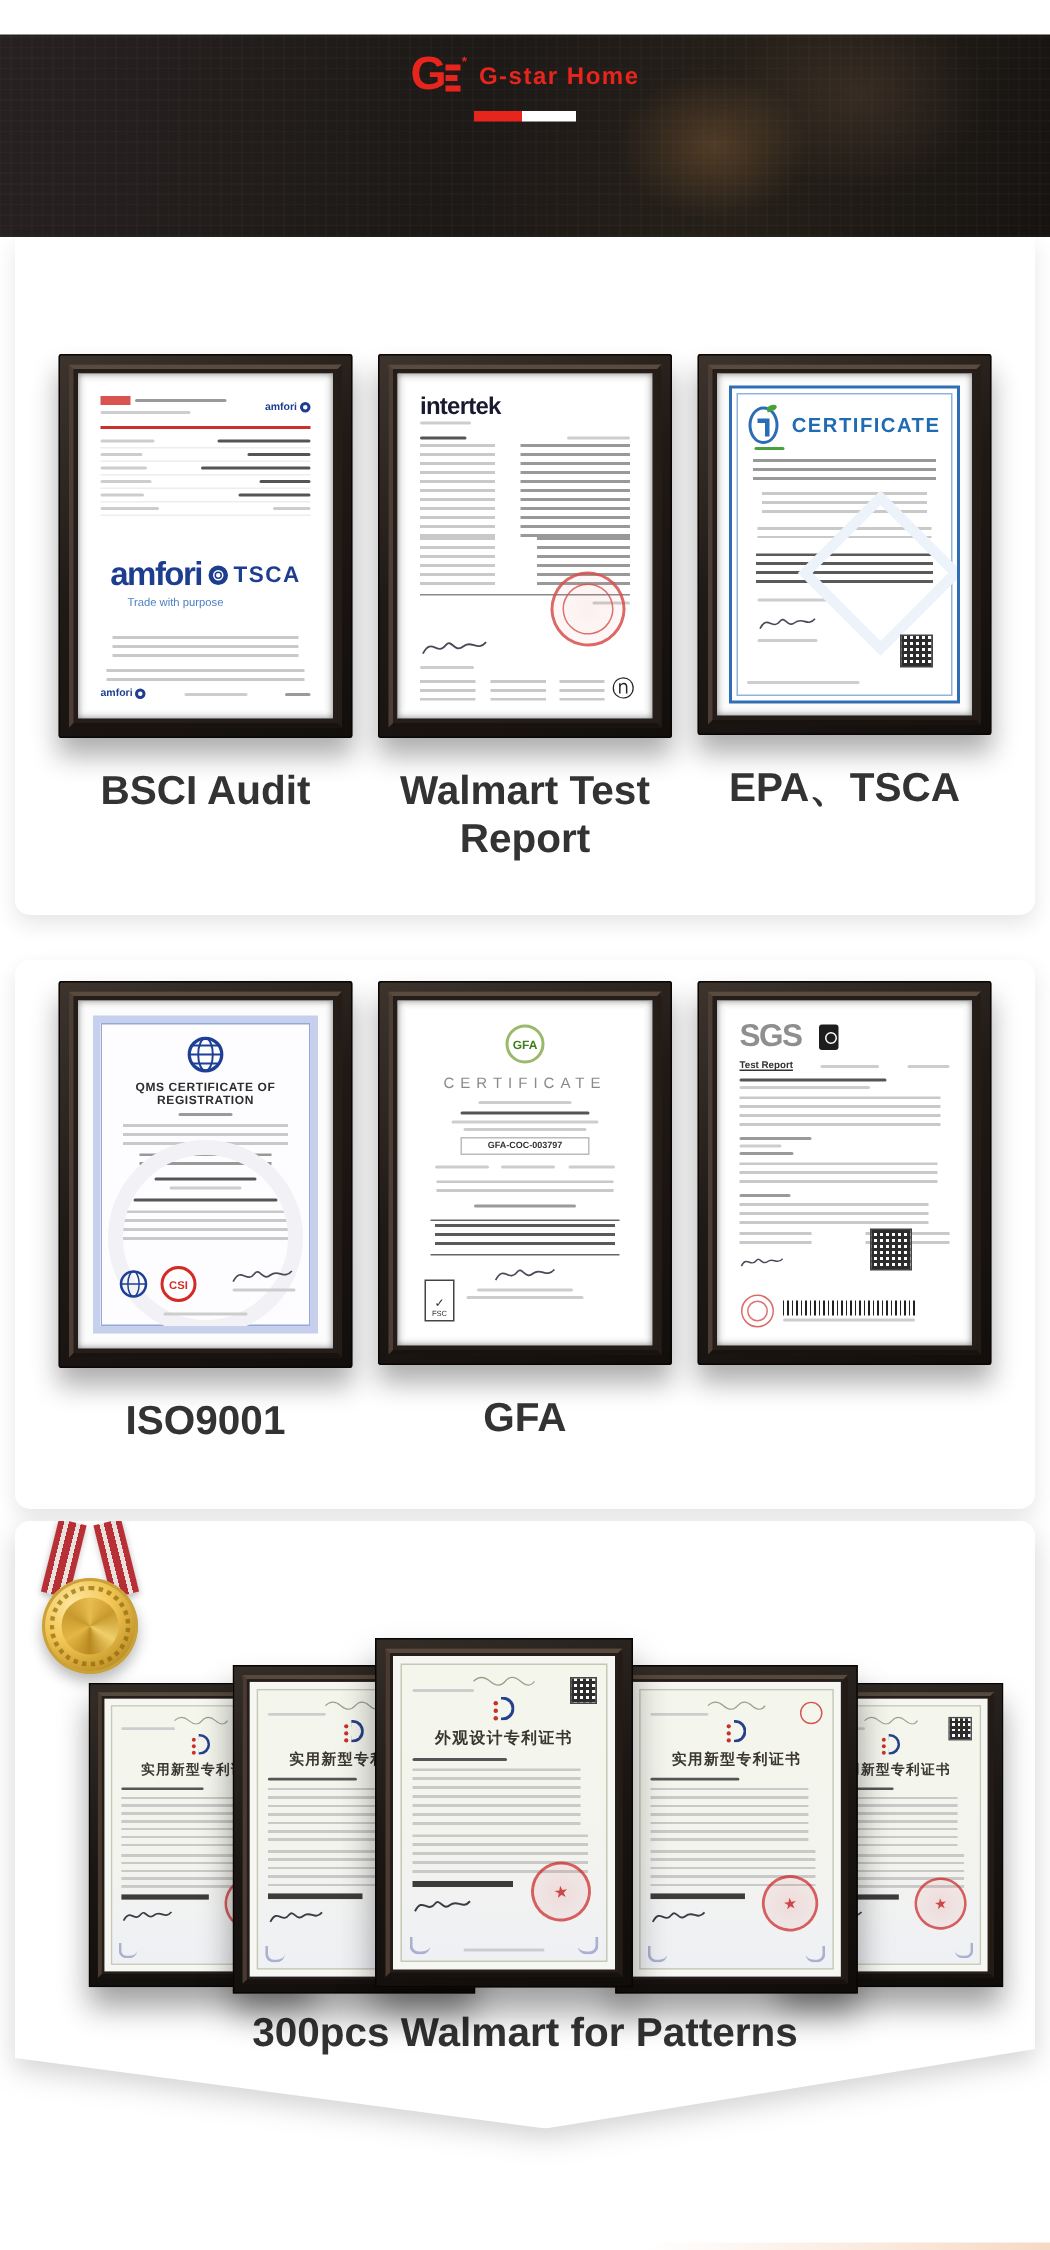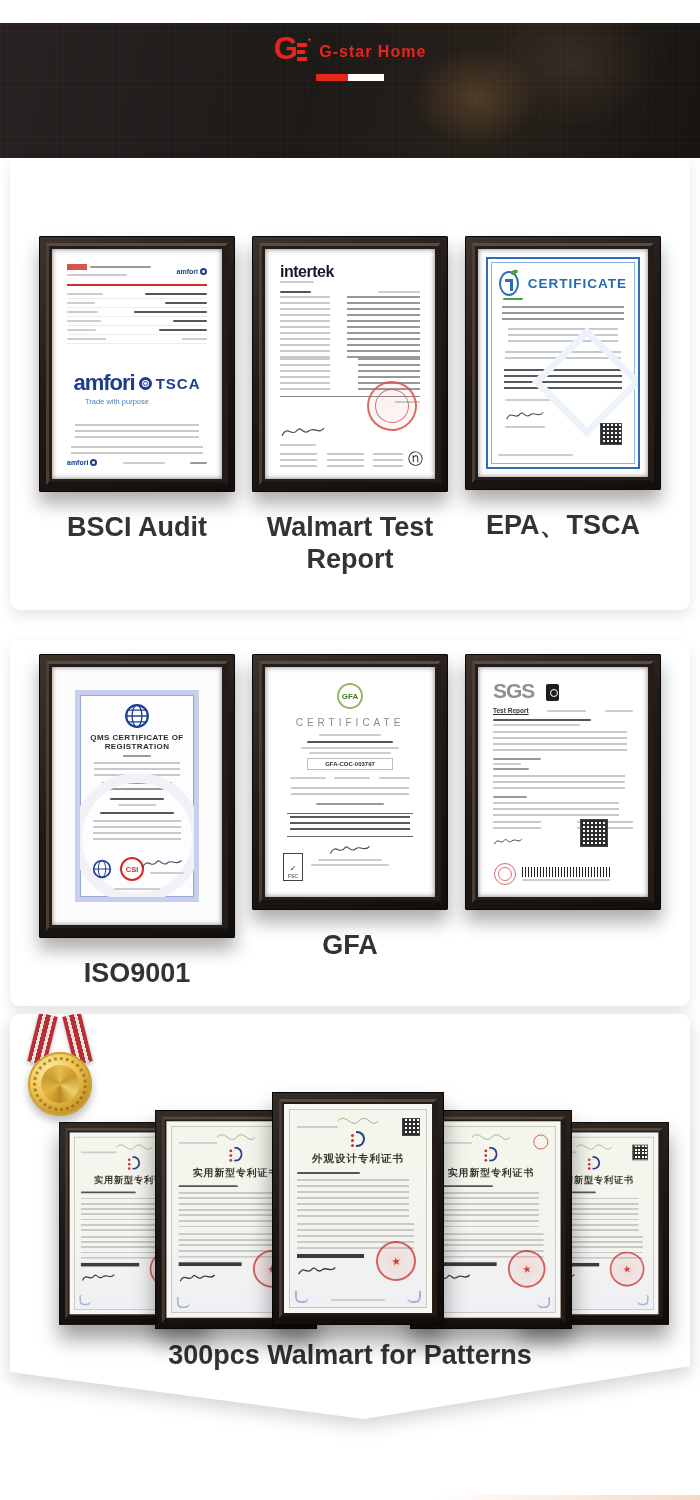--- a/index.html
+++ b/index.html
@@ -92,55 +92,55 @@
   .paper.epa::before{content:'';position:absolute;inset:3px;border:1px solid #8fb3dd;pointer-events:none;}
   .epa-head{display:flex;align-items:center;gap:9px;margin:4px 2px 2px;}
   .epa-logo{width:25px;height:25px;border-radius:50%;border:2px solid #2a6db5;position:relative;box-sizing:border-box;background:#fff;}
   .epa-logo::before{content:'';position:absolute;left:4px;right:4px;top:6px;height:3px;background:#2a6db5;}
   .epa-logo::after{content:'';position:absolute;left:9px;top:9px;width:3px;height:9px;background:#2a6db5;}
   .epa-leaf{position:absolute;top:-3px;left:10px;width:7px;height:4px;background:#46a23c;border-radius:50% 50% 50% 0;transform:rotate(-20deg);}
   .epa-title{color:#1f6cb5;font-size:13.5px;font-weight:800;letter-spacing:1px;}
   .hexwm{position:absolute;right:12px;top:84px;width:64px;height:64px;border:7px solid #edf3fa;transform:rotate(45deg);}
 
   
-  .paper.iso{border:5px solid #c6cfec;box-shadow:inset 0 0 0 1px #98a7da;height:212px;margin:17px;background:#fdfdff;}
+  .paper.iso{border:5px solid #c6cfec;box-shadow:inset 0 0 0 1px #98a7da;height:212px;margin:4px;background:#fdfdff;}
   .iso-wm{position:absolute;left:50%;top:78px;width:110px;height:110px;border:10px solid #f1f1f6;border-radius:50%;transform:translateX(-50%);}
   .iso-title{text-align:center;font-size:8px;font-weight:800;color:#2c2c2c;letter-spacing:.4px;margin-top:4px;}
   .csi{width:24px;height:24px;border-radius:50%;border:2px solid #d42b26;color:#d42b26;font-size:7.5px;font-weight:800;
        display:flex;align-items:center;justify-content:center;box-sizing:border-box;background:#fff;}
   .globe{display:block;margin:0 auto;}
 
   
   .gfa-logo{width:26px;height:26px;border-radius:50%;border:2px solid #9ab96a;color:#3f7d20;font-size:8px;font-weight:800;
             display:flex;align-items:center;justify-content:center;margin:2px auto 6px;box-sizing:border-box;}
   .gfa-title{text-align:center;color:#8a8a8a;font-size:10px;letter-spacing:4px;margin:8px 0 6px;}
   .gfa-box{border:1px solid #bbb;width:60%;margin:4px auto;text-align:center;font-size:6px;font-weight:700;color:#333;padding:2px 0;}
   .hr-dark{height:1px;background:#666;margin:4px 0;}
   .fsc{position:absolute;left:12px;bottom:10px;width:20px;height:28px;border:1px solid #444;font-size:5px;
        display:flex;flex-direction:column;align-items:center;justify-content:flex-end;color:#333;padding:1px;box-sizing:border-box;}
   .fsc::before{content:'✓';font-size:8px;}
 
   
-  .sgs-head{display:flex;align-items:flex-end;gap:12px;}
+  .sgs-head{display:flex;align-items:center;gap:12px;}
   .sgs-word{color:#8f8f8f;font-size:21px;font-weight:800;letter-spacing:-1px;line-height:20px;}
   .sgs-seal{width:13px;height:17px;background:#1d1d1d;border-radius:2px;position:relative;}
   .sgs-seal::after{content:'';position:absolute;left:3.5px;top:5px;width:6px;height:6px;border:1px solid #fff;border-radius:50%;}
   .sgs-title{font-size:6.5px;font-weight:700;color:#333;text-decoration:underline;}
   .ministamp{width:20px;height:20px;border:1.5px solid rgba(214,80,76,.85);border-radius:50%;position:relative;}
   .ministamp::after{content:'';position:absolute;inset:3px;border:1px solid rgba(214,80,76,.8);border-radius:50%;}
 
   
   .fan{position:relative;height:318px;}
   .pframe{position:absolute;width:172px;height:233px;background:linear-gradient(160deg,#342d28 0%,#1b1613 50%,#0f0c0a 100%);
           padding:7px;box-sizing:border-box;box-shadow:0 16px 22px rgba(0,0,0,.38), inset 0 0 0 1px #080604;}
   .pbevel{border:3px solid;border-color:#57493d #221b16 #171210 #493b31;background:#241d19;padding:2px;height:100%;box-sizing:border-box;}
   .pmat{background:#f6f6f3;padding:5px;height:100%;box-sizing:border-box;}
   .ppaper{background:linear-gradient(180deg,#f4f6ec 0%,#f4f4ee 55%,#eef0f4 100%);border:1px solid #c4c8b4;
           height:100%;box-sizing:border-box;position:relative;padding:6px 7px;overflow:hidden;}
-  .p-c{left:262px;top:78px;z-index:5;}
+  .p-c{left:240px;top:78px;z-index:5;}
   .p-ml{left:140px;top:96px;z-index:4;transform:scale(.94);transform-origin:top center;}
   .p-mr{left:395px;top:96px;z-index:4;transform:scale(.94);transform-origin:top center;}
   .p-ol{left:38px;top:108px;z-index:3;transform:scale(.87);transform-origin:top center;}
   .p-or{left:498px;top:108px;z-index:3;transform:scale(.87);transform-origin:top center;}
   .scroll{display:block;margin:0 auto;}
   .cnipa{width:15px;height:16px;position:relative;margin:2px auto 0;}
   .cnipa::before{content:'';position:absolute;left:0;top:3px;width:3px;height:3px;background:#c9302c;border-radius:50%;
                  box-shadow:0 5px 0 #c9302c,0 10px 0 #c9302c;}
   .cnipa::after{content:'';position:absolute;left:5px;top:0;width:9px;height:16px;border:2.5px solid #27408b;
                 border-left:none;border-radius:0 9px 9px 0;box-sizing:border-box;}

